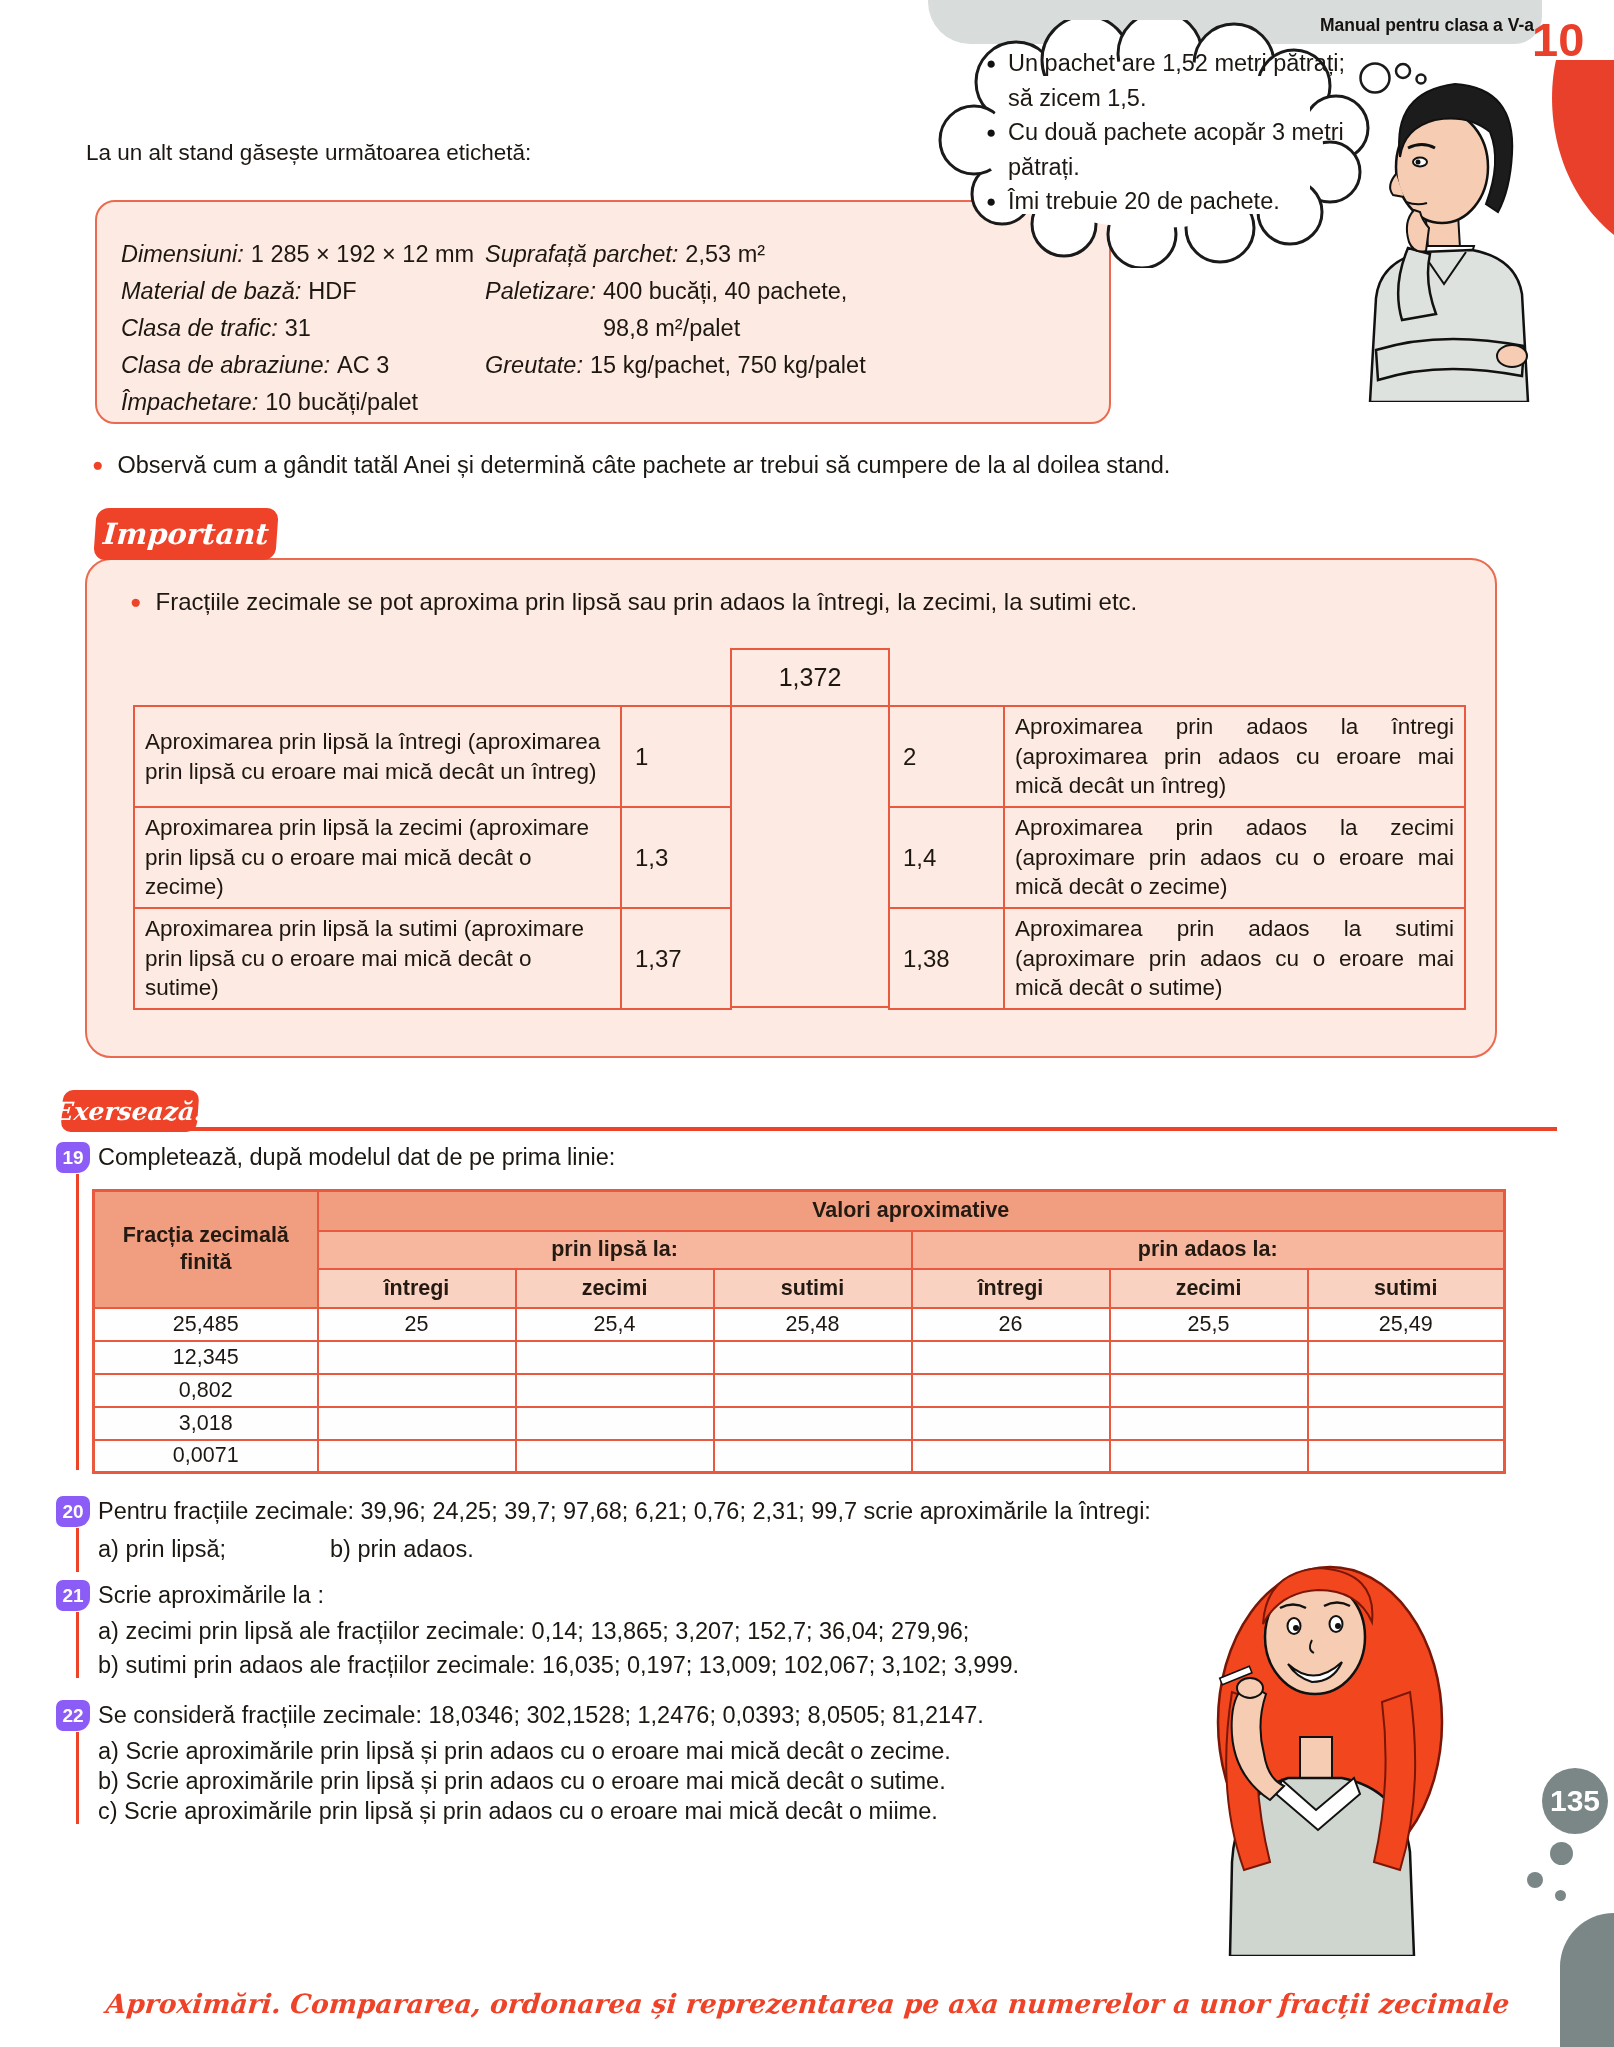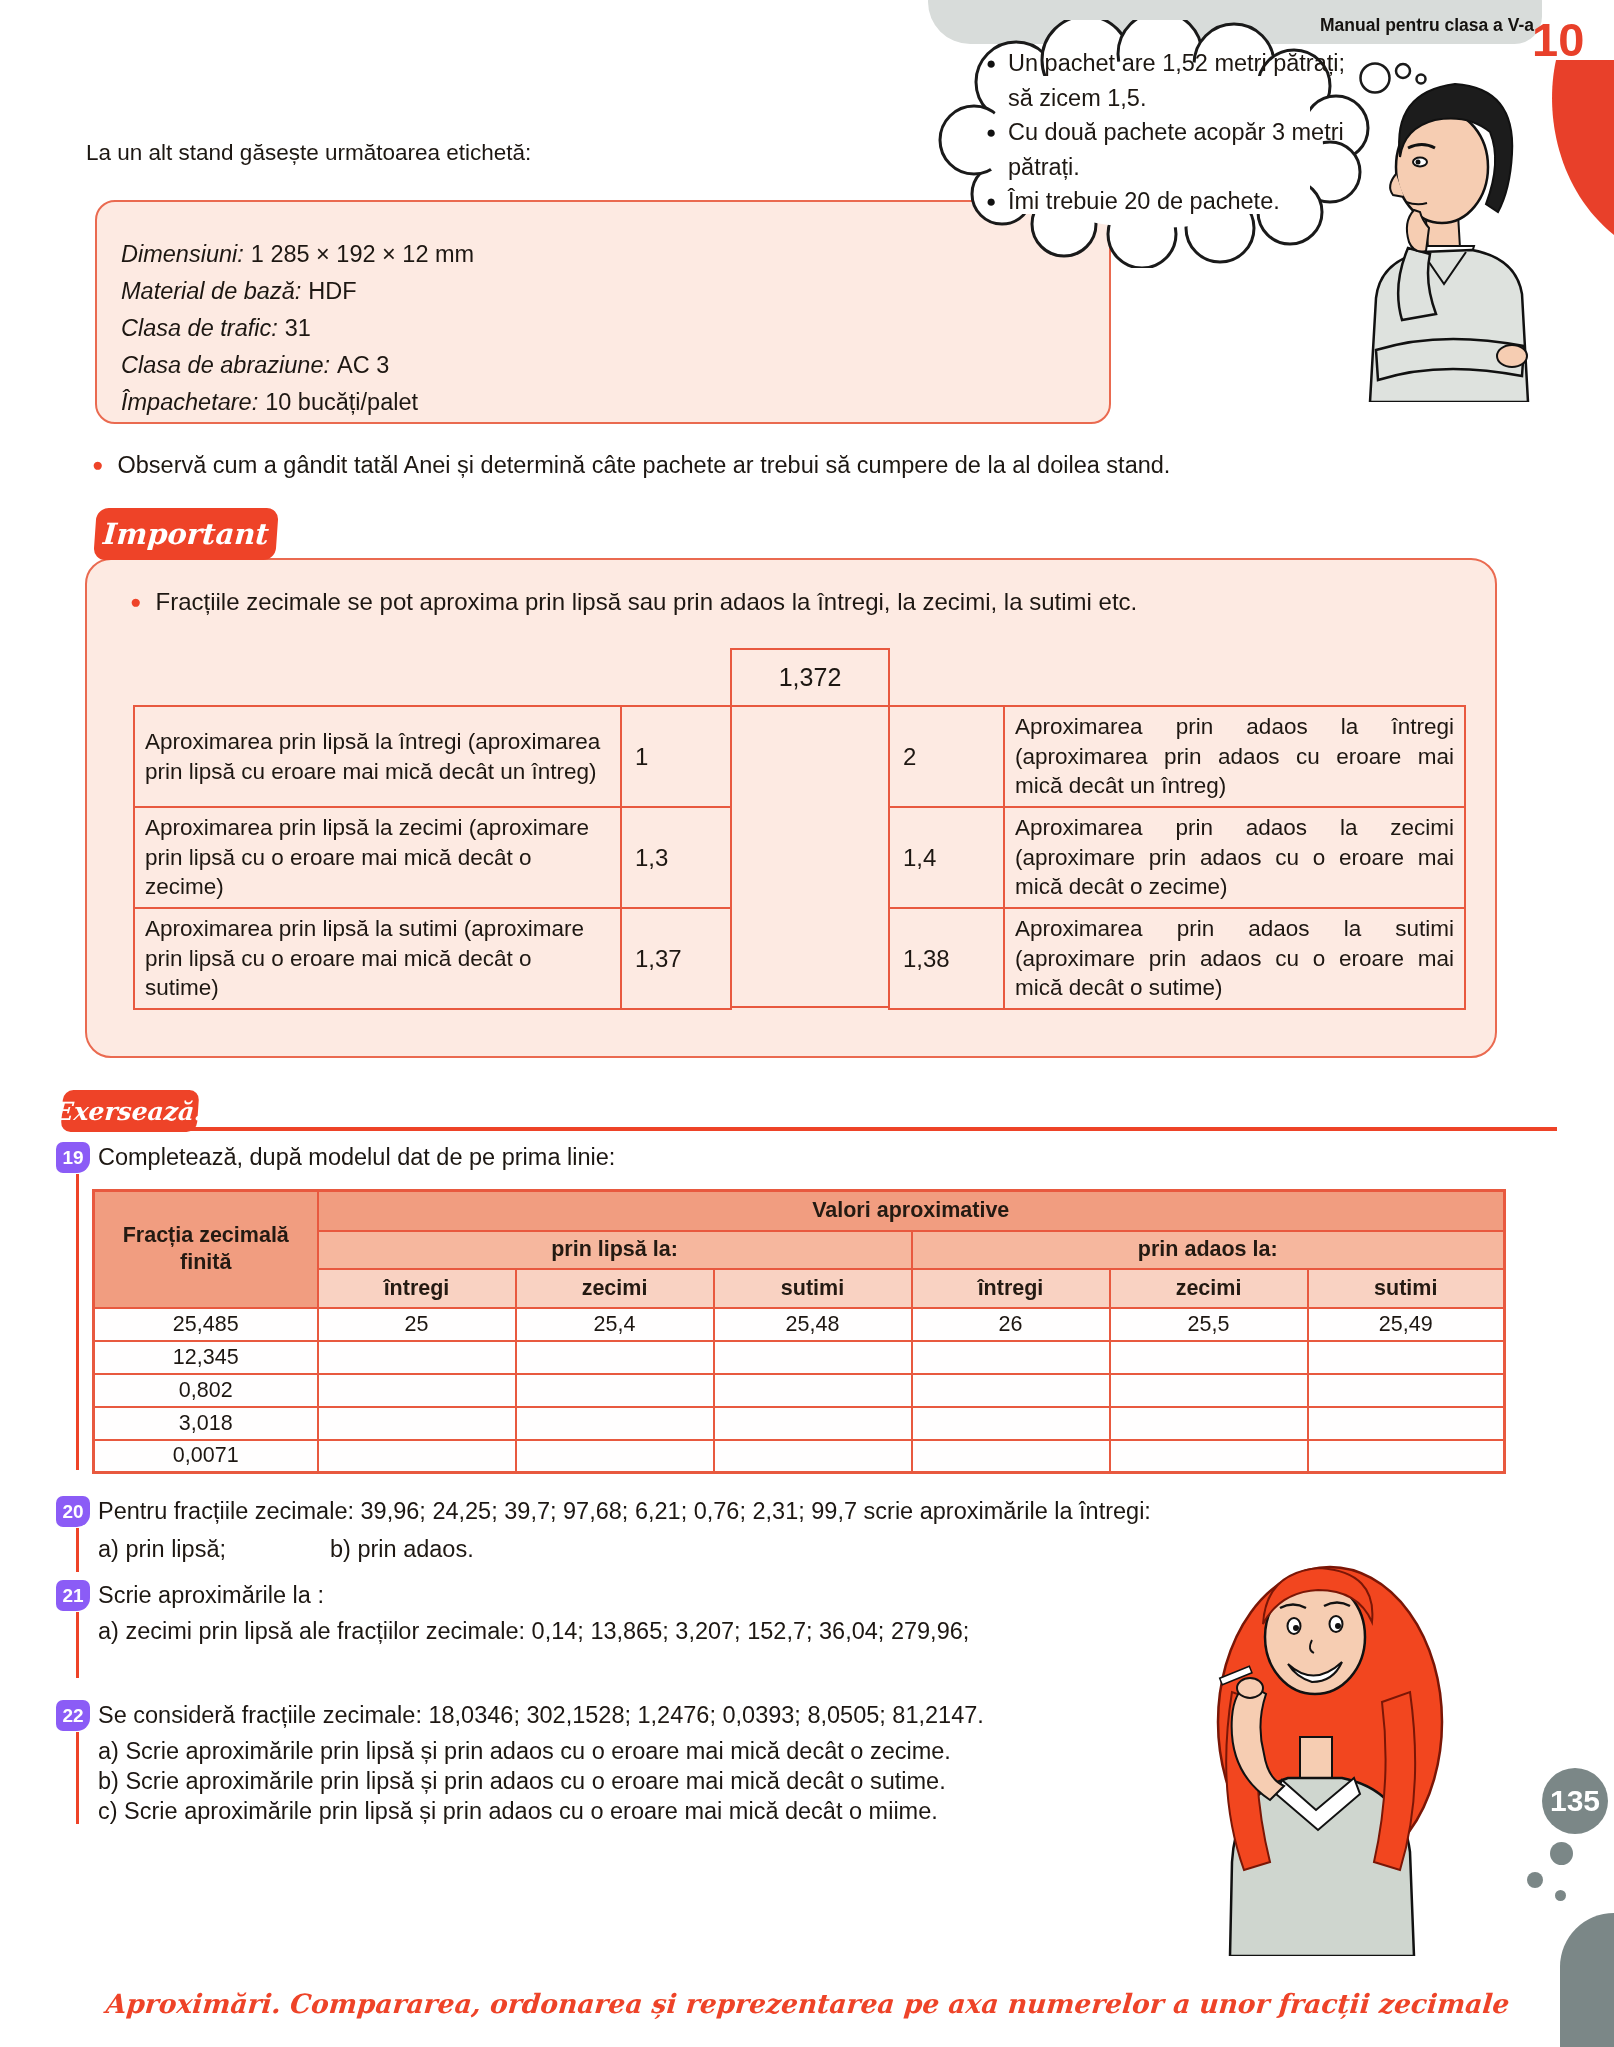--- a/index.html
+++ b/index.html
@@ -99,20 +99,26 @@
 
   <div class="abs heading1">La un alt stand găsește următoarea etichetă:</div>
 
   <div class="abs label-box">
     <div class="lb-col lb-left">
       <div class="lb-row"><span class="lbl">Dimensiuni:</span><span>1 285 × 192 × 12 mm</span></div>
       <div class="lb-row"><span class="lbl">Material de bază:</span><span>HDF</span></div>
       <div class="lb-row"><span class="lbl">Clasa de trafic:</span><span>31</span></div>
       <div class="lb-row"><span class="lbl">Clasa de abraziune:</span><span>AC 3</span></div>
       <div class="lb-row"><span class="lbl">Împachetare:</span><span>10 bucăți/palet</span></div>
+    </div>
+    <div class="lb-col lb-right">
+      <div class="lb-row"><span class="lbl">Suprafață parchet:</span><span>2,53 m²</span></div>
+      <div class="lb-row"><span class="lbl">Paletizare:</span><span>400 bucăți, 40 pachete,</span></div>
+      <div class="lb-row lb-center"><span>98,8 m²/palet</span></div>
+      <div class="lb-row"><span class="lbl">Greutate:</span><span>15 kg/pachet, 750 kg/palet</span></div>
     </div>
   </div>
 
   <svg class="abs" style="left:938px; top:20px;" width="432" height="248" viewBox="0 0 432 248">
     <g fill="#ffffff" stroke="#1a1a1a" stroke-width="3">
       <circle cx="78" cy="62" r="40"></circle>
         <circle cx="148" cy="40" r="44"></circle>
         <circle cx="222" cy="34" r="42"></circle>
       <circle cx="296" cy="44" r="40"></circle>
         <circle cx="356" cy="66" r="36"></circle>
@@ -299,20 +305,21 @@
   <div class="abs ex-badge" style="left:56px; top:1496px;">20</div>
   <div class="abs ex-vline" style="left:76px; top:1528px; height:44px;"></div>
   <div class="abs ex-text" style="left:98px; top:1498px;">Pentru fracțiile zecimale: 39,96; 24,25; 39,7; 97,68; 6,21; 0,76; 2,31; 99,7 scrie aproximările la întregi:</div>
   <div class="abs ex-text" style="left:98px; top:1536px;">a) prin lipsă;</div>
   <div class="abs ex-text" style="left:330px; top:1536px;">b) prin adaos.</div>
 
   <div class="abs ex-badge" style="left:56px; top:1580px;">21</div>
   <div class="abs ex-vline" style="left:76px; top:1612px; height:66px;"></div>
   <div class="abs ex-text" style="left:98px; top:1582px;">Scrie aproximările la :</div>
   <div class="abs ex-text" style="left:98px; top:1618px;">a) zecimi prin lipsă ale fracțiilor zecimale: 0,14; 13,865; 3,207; 152,7; 36,04; 279,96;</div>
+  <div class="abs ex-text" style="left:98px; top:1652px;">b) sutimi prin adaos ale fracțiilor zecimale: 16,035; 0,197; 13,009; 102,067; 3,102; 3,999.</div>
 
   <div class="abs ex-badge" style="left:56px; top:1700px;">22</div>
   <div class="abs ex-vline" style="left:76px; top:1732px; height:92px;"></div>
   <div class="abs ex-text" style="left:98px; top:1702px;">Se consideră fracțiile zecimale: 18,0346; 302,1528; 1,2476; 0,0393; 8,0505; 81,2147.</div>
   <div class="abs ex-text" style="left:98px; top:1738px;">a) Scrie aproximările prin lipsă și prin adaos cu o eroare mai mică decât o zecime.</div>
   <div class="abs ex-text" style="left:98px; top:1768px;">b) Scrie aproximările prin lipsă și prin adaos cu o eroare mai mică decât o sutime.</div>
   <div class="abs ex-text" style="left:98px; top:1798px;">c) Scrie aproximările prin lipsă și prin adaos cu o eroare mai mică decât o miime.</div>
 
   <svg class="abs" style="left:1170px; top:1532px;" width="368" height="424" viewBox="0 0 368 424">
     <ellipse cx="160" cy="190" rx="112" ry="155" fill="#f2461f" stroke="#7a1606" stroke-width="2.5"></ellipse>

